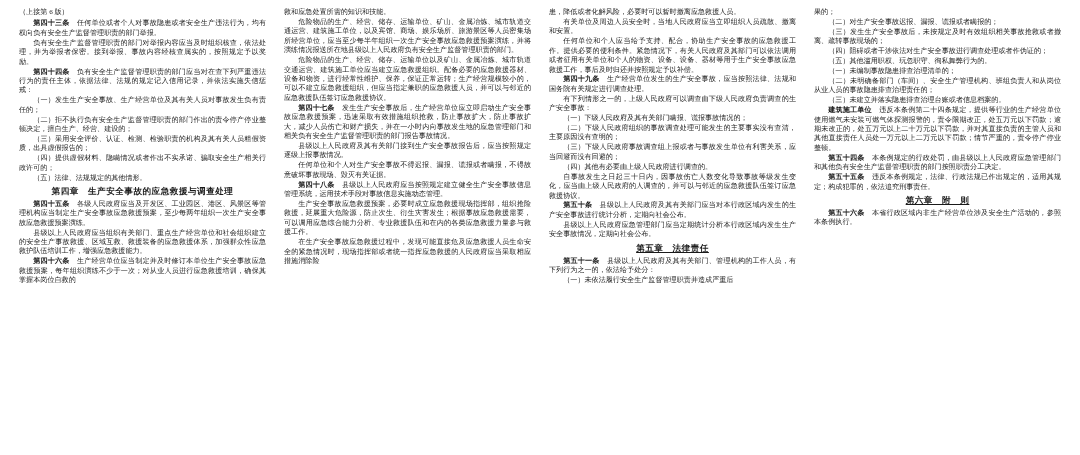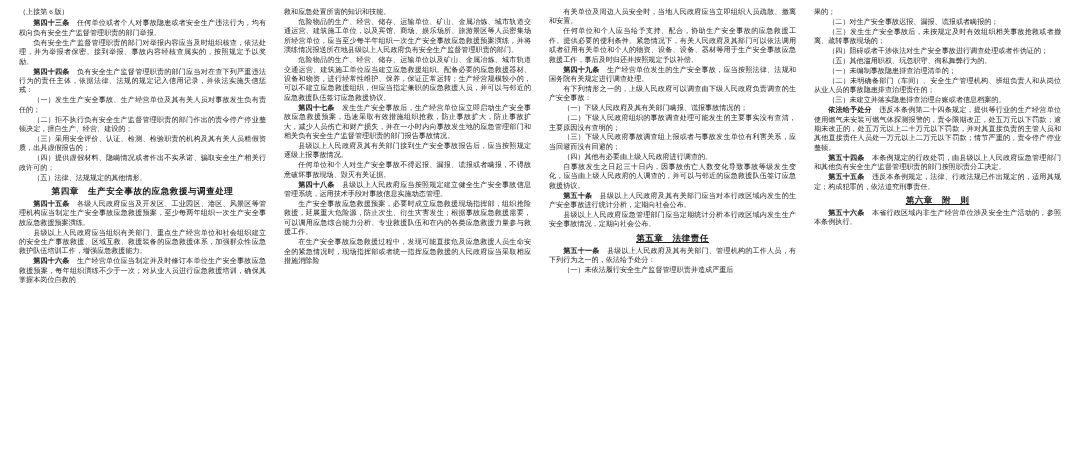--- a/index.html
+++ b/index.html
@@ -98,20 +98,21 @@
     <p><span class="art">第四十七条</span>　发生生产安全事故后，生产经营单位应立即启动生产安全事故应急救援预案，迅速采取有效措施组织抢救，防止事故扩大，防止事故扩大，减少人员伤亡和财产损失，并在一小时内向事故发生地的应急管理部门和相关负有安全生产监督管理职责的部门报告事故情况。</p>
     <p>县级以上人民政府及其有关部门接到生产安全事故报告后，应当按照规定逐级上报事故情况。</p>
     <p>任何单位和个人对生产安全事故不得迟报、漏报、谎报或者瞒报，不得故意破坏事故现场、毁灭有关证据。</p>
     <p><span class="art">第四十八条</span>　县级以上人民政府应当按照规定建立健全生产安全事故信息管理系统，运用技术手段对事故信息实施动态管理。</p>
     <p>生产安全事故应急救援预案，必要时成立应急救援现场指挥部，组织抢险救援，延展重大危险源，防止次生、衍生灾害发生；根据事故应急救援需要，可以调用应急综合能力分析、专业救援队伍和在内的各类应急救援力量参与救援工作。</p>
     <p>在生产安全事故应急救援过程中，发现可能直接危及应急救援人员生命安全的紧急情况时，现场指挥部或者统一指挥应急救援的人民政府应当采取相应措施消除险</p>
     <p></p>
   </div>
 
   <div class="col">
+    <p class="noindent">患，降低或者化解风险，必要时可以暂时撤离应急救援人员。</p>
     <p>有关单位及周边人员安全时，当地人民政府应当立即组织人员疏散、撤离和安置。</p>
     <p>任何单位和个人应当给予支持、配合，协助生产安全事故的应急救援工作。提供必要的便利条件。紧急情况下，有关人民政府及其部门可以依法调用或者征用有关单位和个人的物资、设备、设备、器材等用于生产安全事故应急救援工作，事后及时归还并按照规定予以补偿。</p>
     <p><span class="art">第四十九条</span>　生产经营单位发生的生产安全事故，应当按照法律、法规和国务院有关规定进行调查处理。</p>
     <p>有下列情形之一的，上级人民政府可以调查由下级人民政府负责调查的生产安全事故：</p>
     <p>（一）下级人民政府及其有关部门瞒报、谎报事故情况的；</p>
     <p>（二）下级人民政府组织的事故调查处理可能发生的主要事实没有查清，主要原因没有查明的；</p>
     <p>（三）下级人民政府事故调查组上报或者与事故发生单位有利害关系，应当回避而没有回避的；</p>
     <p>（四）其他有必要由上级人民政府进行调查的。</p>
     <p>自事故发生之日起三十日内，因事故伤亡人数变化导致事故等级发生变化，应当由上级人民政府的人调查的，并可以与邻近的应急救援队伍签订应急救援协议。</p>
     <p><span class="art">第五十条</span>　县级以上人民政府及其有关部门应当对本行政区域内发生的生产安全事故进行统计分析，定期向社会公布。</p>
@@ -123,20 +124,20 @@
 
   <div class="col">
     <p class="noindent">果的；</p>
     <p>（二）对生产安全事故迟报、漏报、谎报或者瞒报的；</p>
     <p>（三）发生生产安全事故后，未按规定及时有效组织相关事故抢救或者撤离、疏转事故现场的；</p>
     <p>（四）阻碍或者干涉依法对生产安全事故进行调查处理或者作伪证的；</p>
     <p>（五）其他滥用职权、玩忽职守、徇私舞弊行为的。</p>
     <p>（一）未编制事故隐患排查治理清单的；</p>
     <p>（二）未明确备部门（车间）、安全生产管理机构、班组负责人和从岗位从业人员的事故隐患排查治理责任的；</p>
     <p>（三）未建立并落实隐患排查治理台账或者信息档案的。</p>
-    <p><span class="art">依法给予处分</span>　违反本条例第二十四条规定，提供等行业的生产经营单位使用燃气未安装可燃气体探测报警的，责令限期改正，处五万元以下罚款；逾期未改正的，处五万元以上二十万元以下罚款，并对其直接负责的主管人员和其他直接责任人员处一万元以上二万元以下罚款；情节严重的，责令停产停业整顿。</p>
+    <p><span class="art">建筑施工单位</span>　违反本条例第二十四条规定，提供等行业的生产经营单位使用燃气未安装可燃气体探测报警的，责令限期改正，处五万元以下罚款；逾期未改正的，处五万元以上二十万元以下罚款，并对其直接负责的主管人员和其他直接责任人员处一万元以上二万元以下罚款；情节严重的，责令停产停业整顿。</p>
     <p><span class="art">第五十四条</span>　本条例规定的行政处罚，由县级以上人民政府应急管理部门和其他负有安全生产监督管理职责的部门按照职责分工决定。</p>
     <p><span class="art">第五十五条</span>　违反本条例规定，法律、行政法规已作出规定的，适用其规定；构成犯罪的，依法追究刑事责任。</p>
     <p class="chapter">第六章　附　则</p>
     <p><span class="art">第五十六条</span>　本省行政区域内非生产经营单位涉及安全生产活动的，参照本条例执行。</p>
   </div>
 
 </div>
 
 </body></html>

